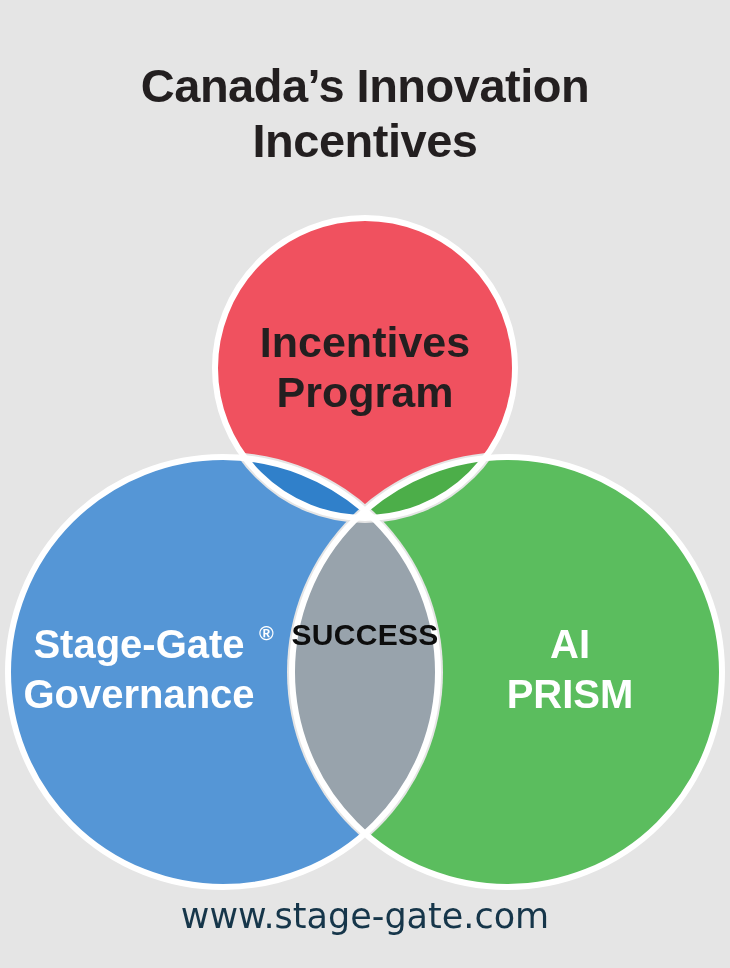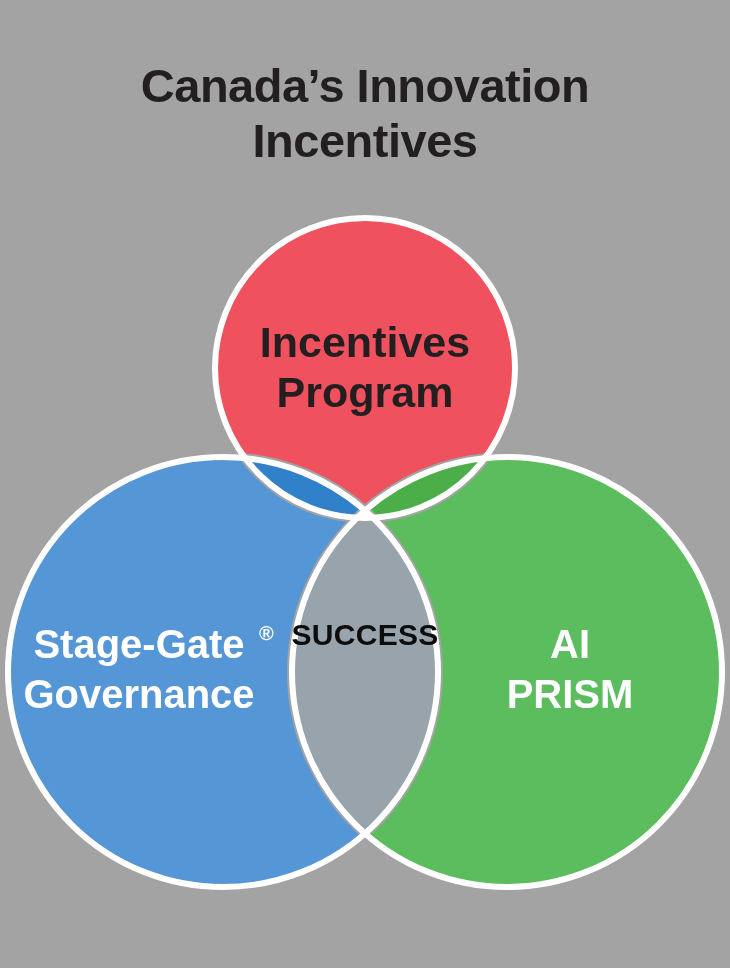--- a/index.html
+++ b/index.html
@@ -11,21 +11,21 @@
     width: 730px;
     height: 968px;
     font-family: "Liberation Sans", sans-serif;
     overflow: hidden;
     position: relative;
   }
   #infographic {
     position: relative;
     width: 730px;
     height: 968px;
-    background: #a3a3a3;
+    background: #e5e5e5;
   }
   .title-block {
     position: absolute;
     top: 58px;
     left: 0;
     width: 730px;
     text-align: center;
     line-height: 1.18;
   }
   .title-line {
@@ -191,14 +191,15 @@
         <text class="lbl lbl-white" x="139" y="708">Governance</text>
 
         <text class="lbl lbl-white" x="570" y="658">AI</text>
         <text class="lbl lbl-white" x="570" y="708">PRISM</text>
 
         <text class="lbl-center" x="365" y="645">SUCCESS</text>
       </g>
     </svg>
   </div>
 
+  <div class="footer-url">www.stage-gate.com</div>
 
 </div>
 
 </body></html>

